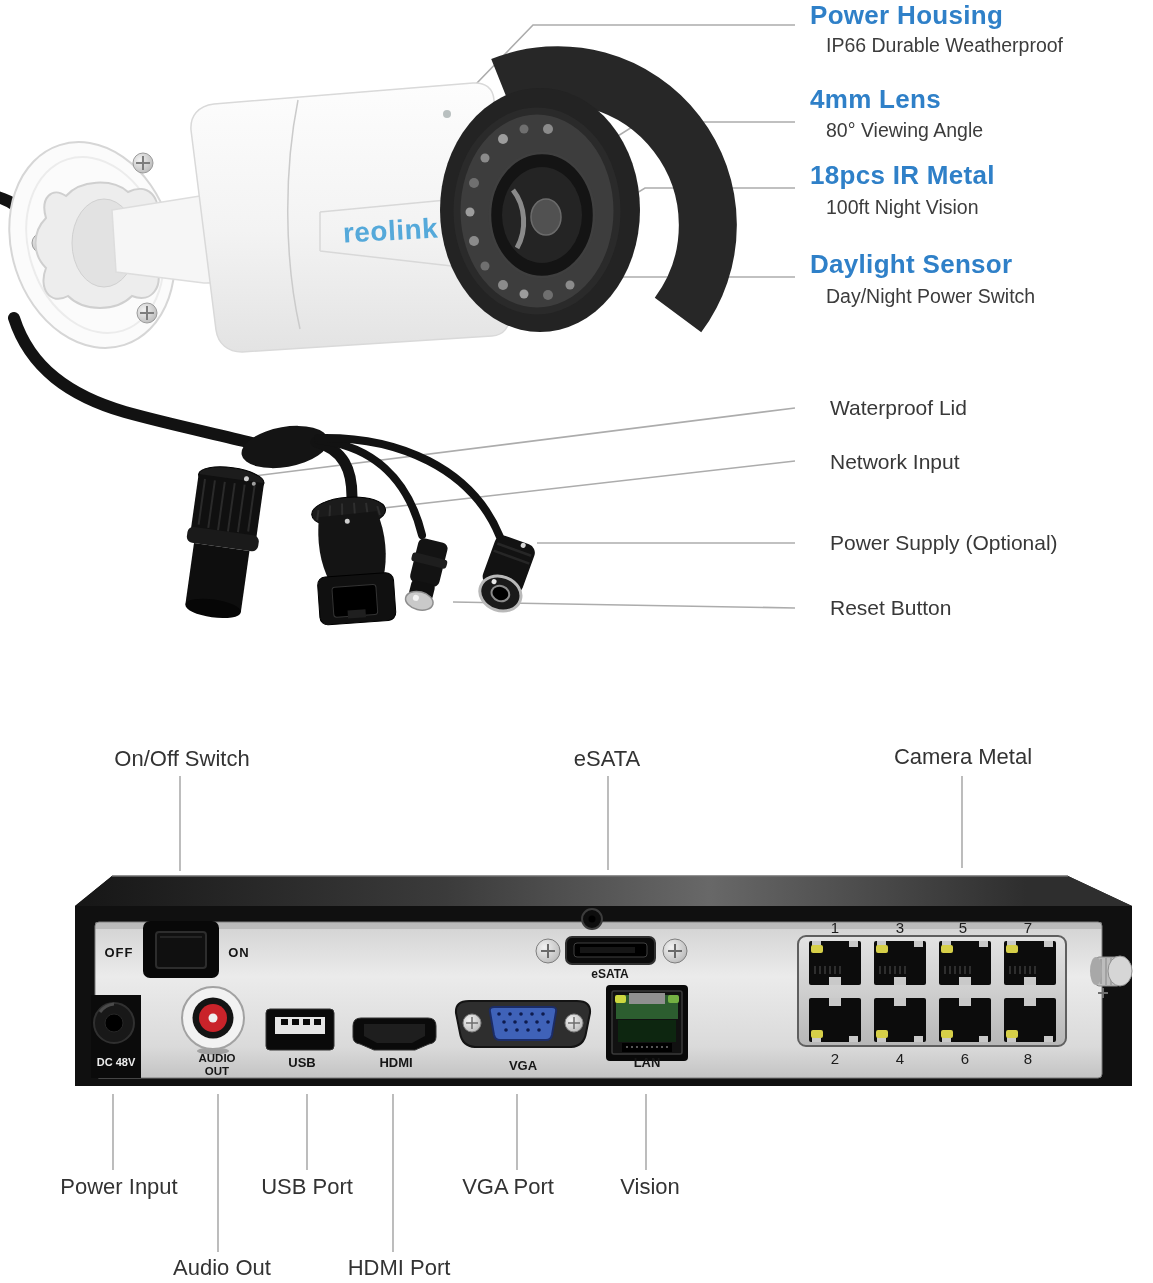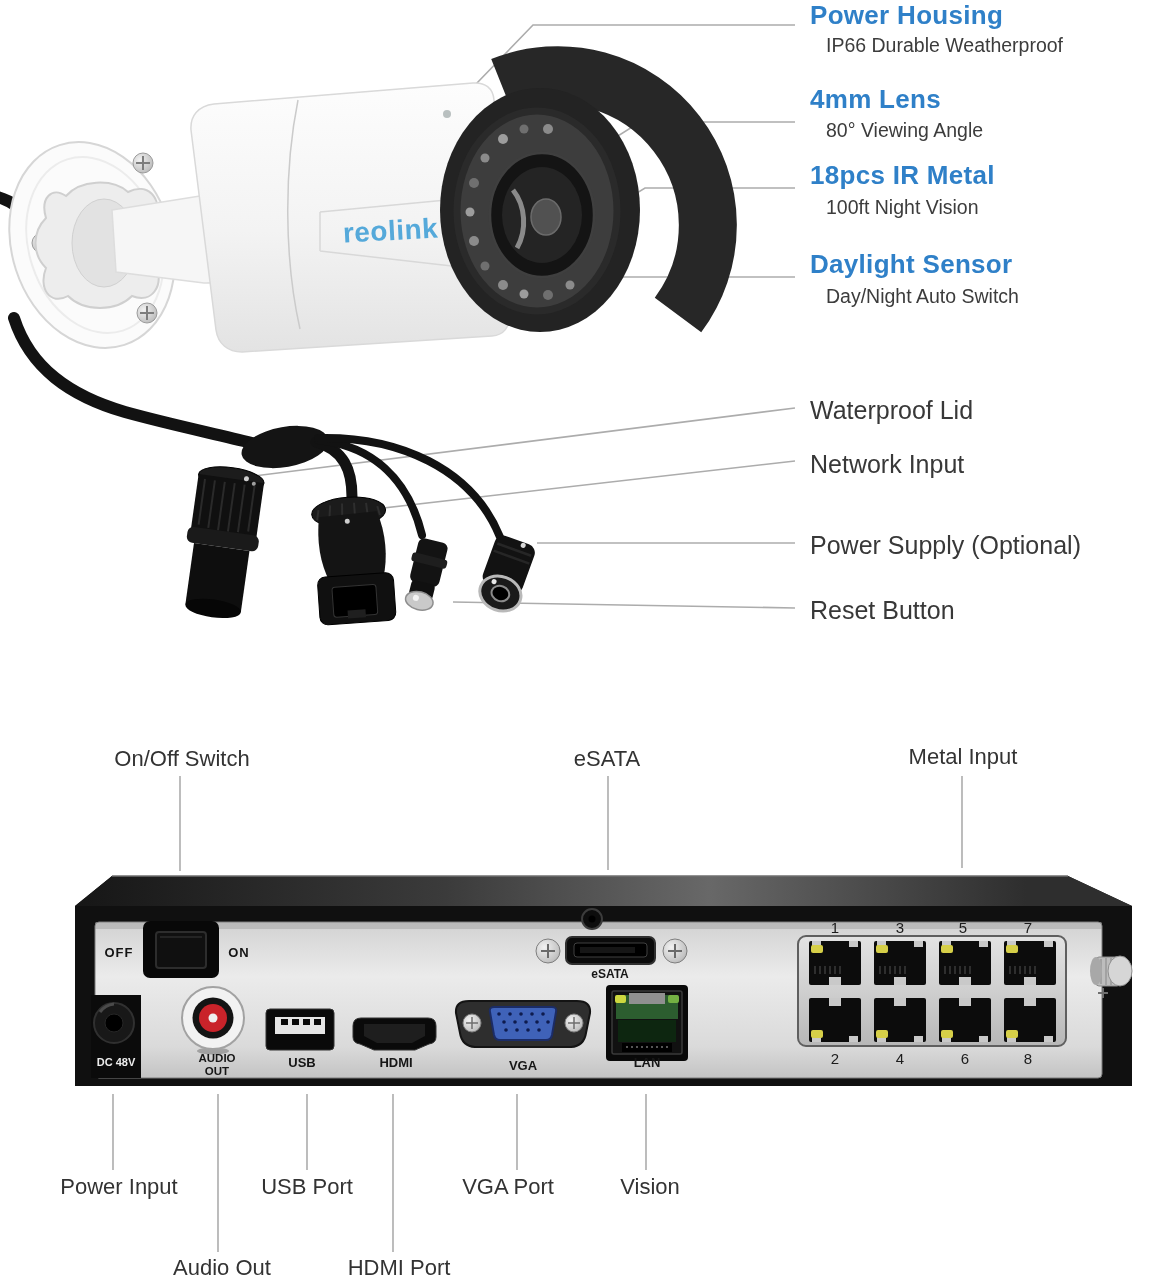--- a/index.html
+++ b/index.html
@@ -2,21 +2,21 @@
 <html><head>
 <meta charset="utf-8">
 <style>
   html,body{margin:0;padding:0;background:#ffffff;}
   #stage{position:relative;width:1153px;height:1283px;background:#ffffff;overflow:hidden;
          font-family:"Liberation Sans",sans-serif;}
   #stage svg{position:absolute;left:0;top:0;}
   .lbl{position:absolute;white-space:nowrap;line-height:1.15;}
   .h{font-size:26px;font-weight:700;color:#2f80c8;letter-spacing:.3px;}
   .s{font-size:19.5px;font-weight:400;color:#3c3c3c;margin-left:16px;}
-  .m{font-size:25px;font-weight:500;color:#383838;}
+  .m{font-size:21px;font-weight:500;color:#383838;margin-left:20px;}
   .c{font-size:22px;font-weight:400;color:#333333;transform:translateX(-50%);}
 </style>
 </head>
 <body>
 
 <div id="stage">
 
 <svg width="1153" height="1283" viewBox="0 0 1153 1283">
   <defs>
     <linearGradient id="bodyGrad" x1="0" y1="0" x2="0" y2="1">
@@ -352,34 +352,34 @@
 </svg>
 
 <div>
   <div class="lbl h" style="left:810px;top:1px">Power Housing</div>
   <div class="lbl s" style="left:810px;top:34px">IP66 Durable Weatherproof</div>
   <div class="lbl h" style="left:810px;top:85px">4mm Lens</div>
   <div class="lbl s" style="left:810px;top:119px">80° Viewing Angle</div>
   <div class="lbl h" style="left:810px;top:161px">18pcs IR Metal</div>
   <div class="lbl s" style="left:810px;top:196px">100ft Night Vision</div>
   <div class="lbl h" style="left:810px;top:250px">Daylight Sensor</div>
-  <div class="lbl s" style="left:810px;top:285px">Day/Night Auto Switch</div>
+  <div class="lbl s" style="left:810px;top:285px">Day/Night Power Switch</div>
 </div>
 
 <div>
   <div class="lbl m" style="left:810px;top:396px">Waterproof Lid</div>
   <div class="lbl m" style="left:810px;top:450px">Network Input</div>
   <div class="lbl m" style="left:810px;top:531px">Power Supply (Optional)</div>
   <div class="lbl m" style="left:810px;top:596px">Reset Button</div>
 </div>
 
 <div>
   <div class="lbl c" style="left:182px;top:746px">On/Off Switch</div>
   <div class="lbl c" style="left:607px;top:746px">eSATA</div>
-  <div class="lbl c" style="left:963px;top:744px">Metal Input</div>
+  <div class="lbl c" style="left:963px;top:744px">Camera Metal</div>
   <div class="lbl c" style="left:119px;top:1174px">Power Input</div>
   <div class="lbl c" style="left:307px;top:1174px">USB Port</div>
   <div class="lbl c" style="left:508px;top:1174px">VGA Port</div>
   <div class="lbl c" style="left:650px;top:1174px">Vision</div>
   <div class="lbl c" style="left:222px;top:1255px">Audio Out</div>
   <div class="lbl c" style="left:399px;top:1255px">HDMI Port</div>
 </div>
 
 </div>
 

